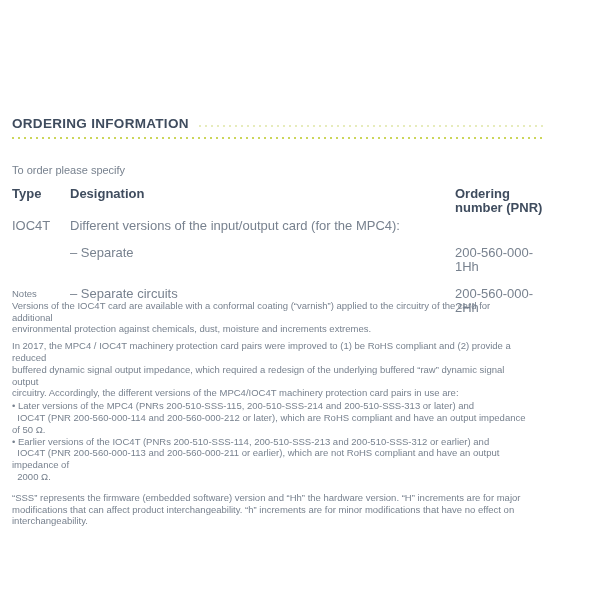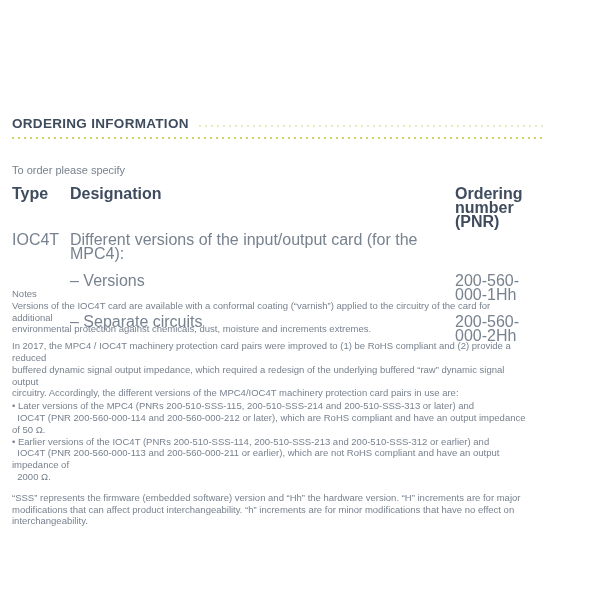--- a/index.html
+++ b/index.html
@@ -29,21 +29,21 @@
     background-image:repeating-linear-gradient(90deg,#ccd65a 0 2px,transparent 2px 6px);
   }
   
   .intro {
     position:absolute; left:12px; top:164px; margin:0;
     font-size:11px; color:#78828f;
   }
   
   .order-table {
     position:absolute; left:12px; right:6px; top:187px;
-    font-size:16px; line-height:14px;
+    font-size:13px; line-height:14px;
   }
   .trow { display:grid; grid-template-columns:58px 385px 1fr; }
   .trow.head { color:#3f4c5e; font-weight:bold; margin-bottom:4px; }
   .trow.body { color:#78828f; }
   .trow.gap  { margin-bottom:13px; }
   .cell { min-height:14px; }
   
   .notes {
     position:absolute; left:12px; right:21px; top:288px;
     font-size:9.5px; line-height:11.8px; color:#78828f;
@@ -72,21 +72,21 @@
       <div class="cell">Designation</div>
       <div class="cell">Ordering number (PNR)</div>
     </div>
     <div class="trow body gap">
       <div class="cell">IOC4T</div>
       <div class="cell">Different versions of the input/output card (for the MPC4):</div>
       <div class="cell"></div>
     </div>
     <div class="trow body gap">
       <div class="cell"></div>
-      <div class="cell">– Versions</div>
+      <div class="cell">– Separate</div>
       <div class="cell">200-560-000-1Hh</div>
     </div>
     <div class="trow body">
       <div class="cell"></div>
       <div class="cell">– Separate circuits</div>
       <div class="cell">200-560-000-2Hh</div>
     </div>
   </div>
 
   <div class="notes">

